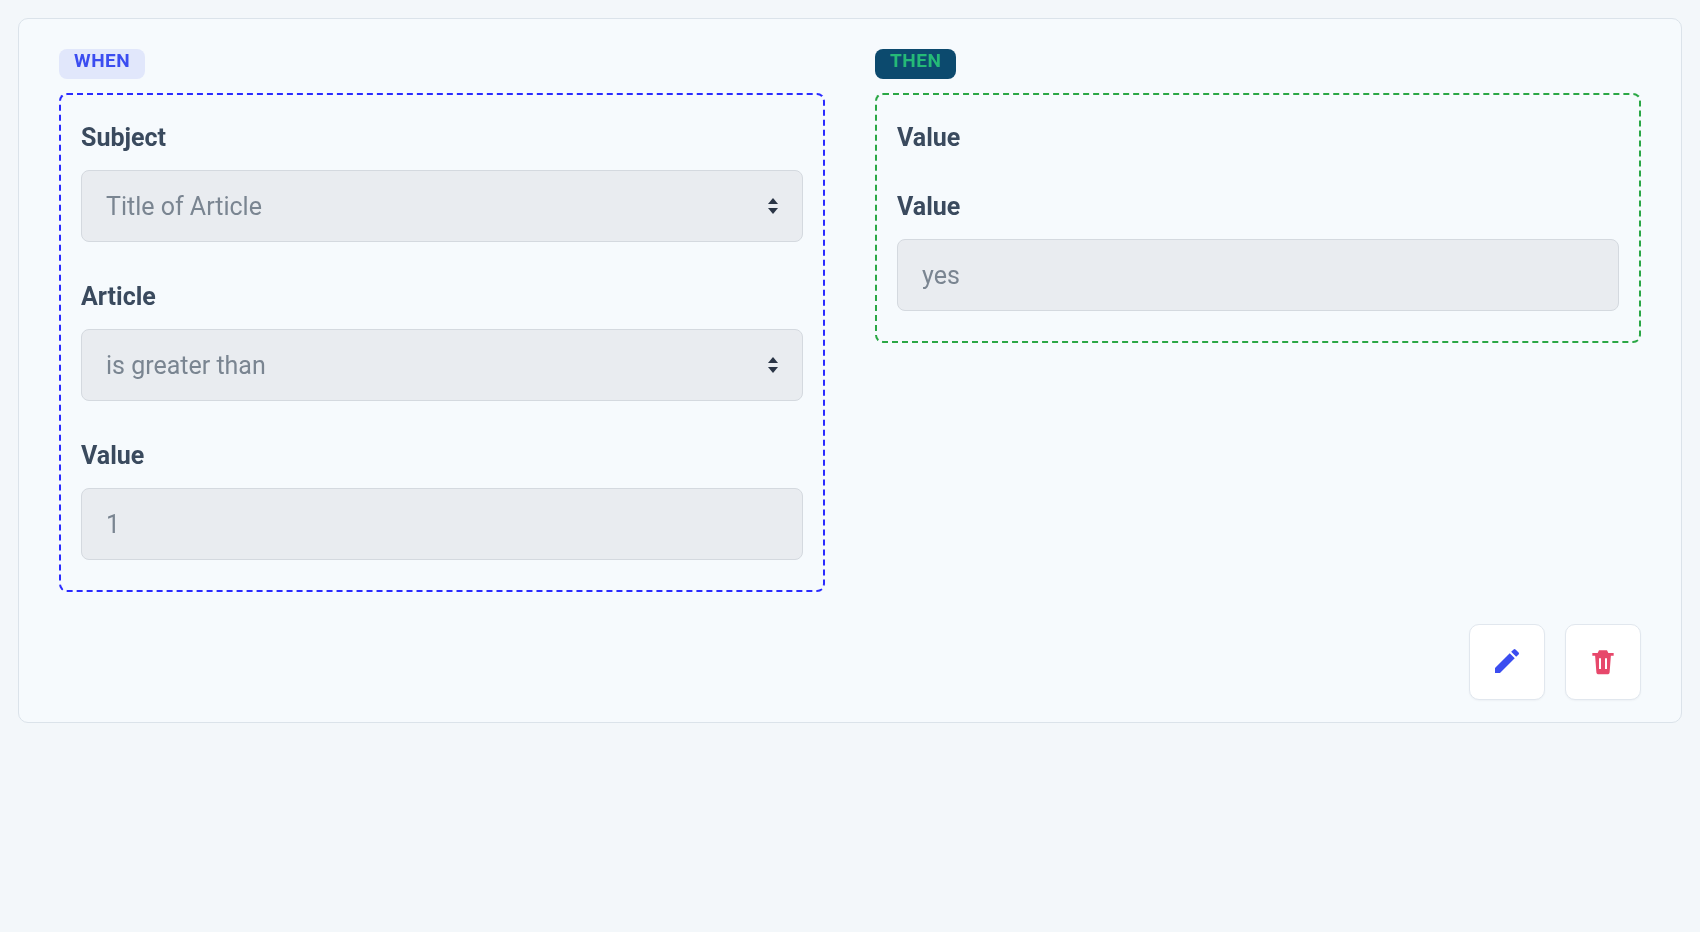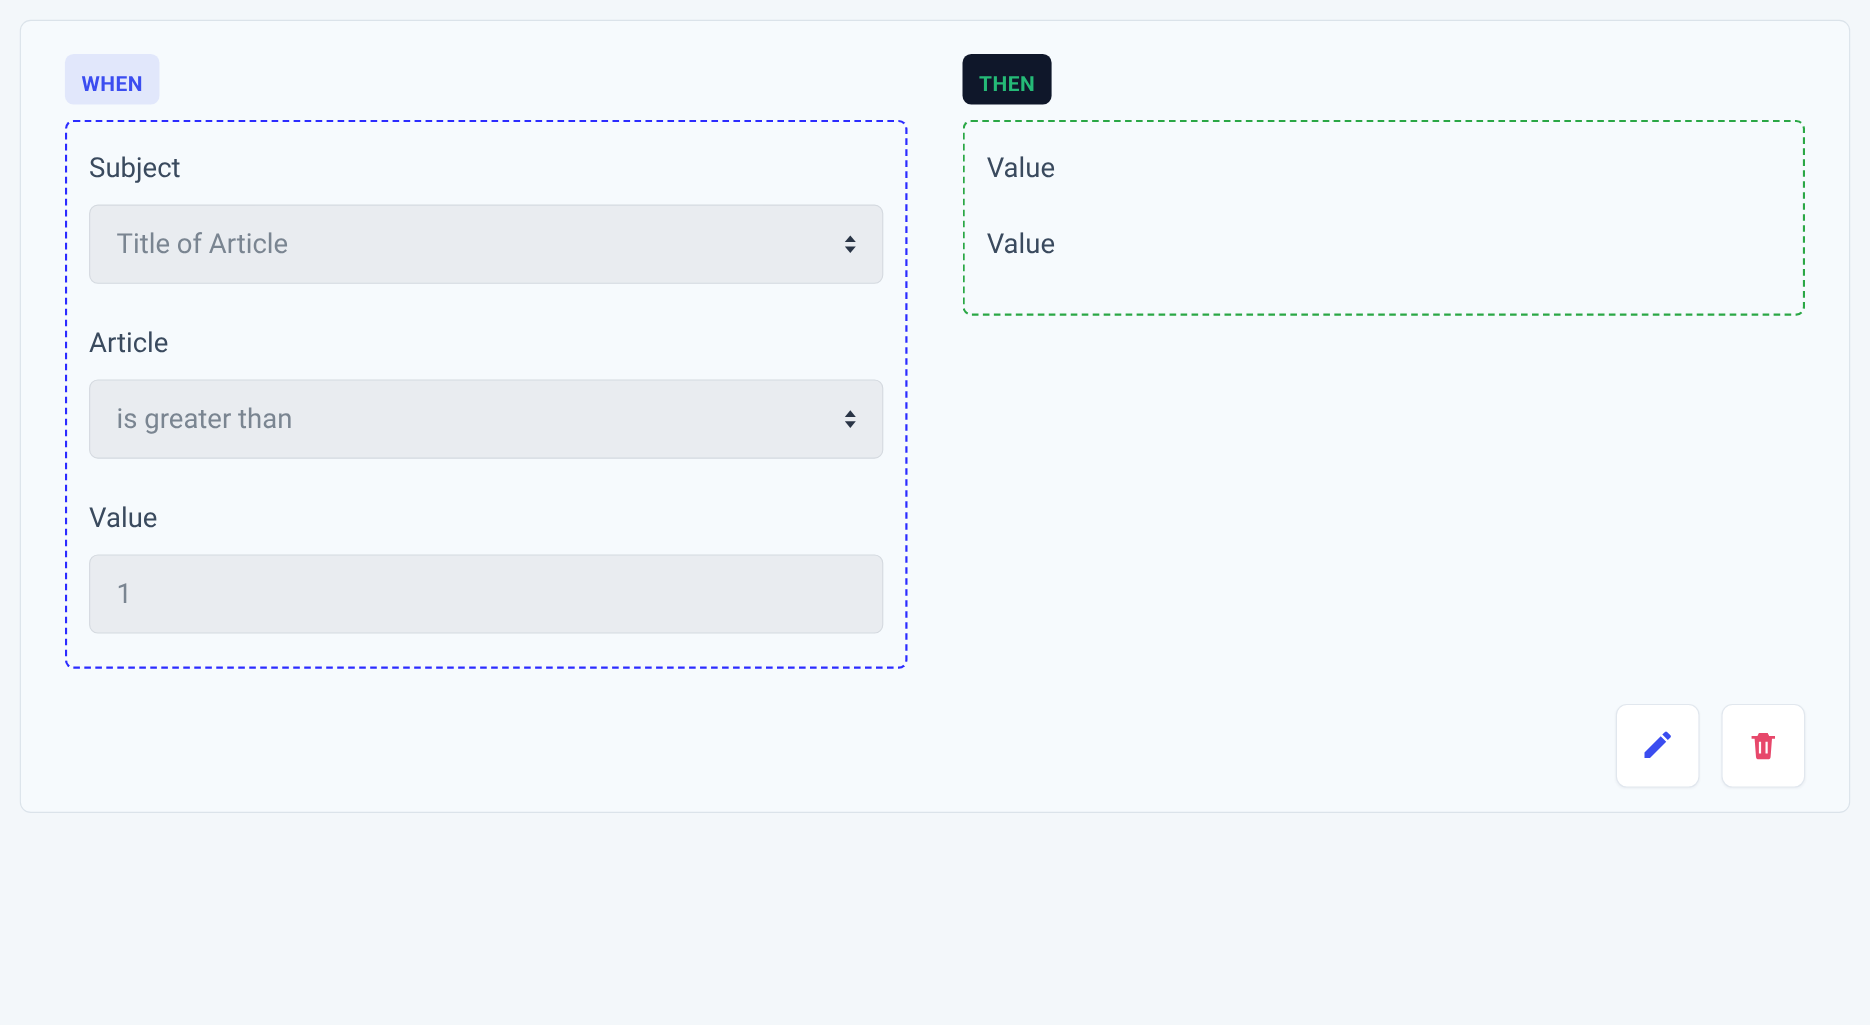--- a/index.html
+++ b/index.html
@@ -18,45 +18,45 @@
     .columns {
       display: flex;
       gap: 50px;
       align-items: flex-start;
     }
     .col { flex: 1; min-width: 0; }
     .badge {
       display: inline-block;
       font-weight: 700;
       font-size: 19px;
-      padding: 16px 15px 7px;
+      padding: 0 15px 7px;
       border-radius: 8px;
       margin-bottom: 14px;
       letter-spacing: 0.5px;
     }
     .badge-when {
       background: #e1e7fb;
       color: #3b4df0;
     }
     .badge-then {
-      background: #0f172a;
+      background: #0c4a6e;
       color: #25ba77;
     }
     .dashed-box {
       border: 2px dashed;
       border-radius: 8px;
       padding: 20px 20px 30px 20px;
     }
     .dashed-when { border-color: #2b2bff; }
     .dashed-then { border-color: #2aa745; }
     .field-group { margin-top: 8px; }
     .field-group + .field-group { margin-top: 40px; }
     .field-label {
       font-size: 25px;
-      font-weight: 400;
+      font-weight: 700;
       color: #3a4a5e;
       margin-bottom: 18px;
     }
     .control {
       width: 100%;
       height: 72px;
       background: #e9ecf0;
       border: 1px solid #d4d9df;
       border-radius: 8px;
       font-size: 25px;
@@ -161,20 +161,23 @@
     <div class="col">
       <span class="badge badge-then">THEN</span>
       <div class="dashed-box dashed-then">
 
         <div class="field-group">
           <div class="field-label">Value</div>
         </div>
 
         <div class="field-group">
           <div class="field-label">Value</div>
+          <div class="input-wrap">
+            <input type="text" class="control" value="yes" style="">
+          </div>
         </div>
 
       </div>
     </div>
 
   </div>
 
   <div class="actions">
     <button class="icon-btn icon-edit">
       <span>

